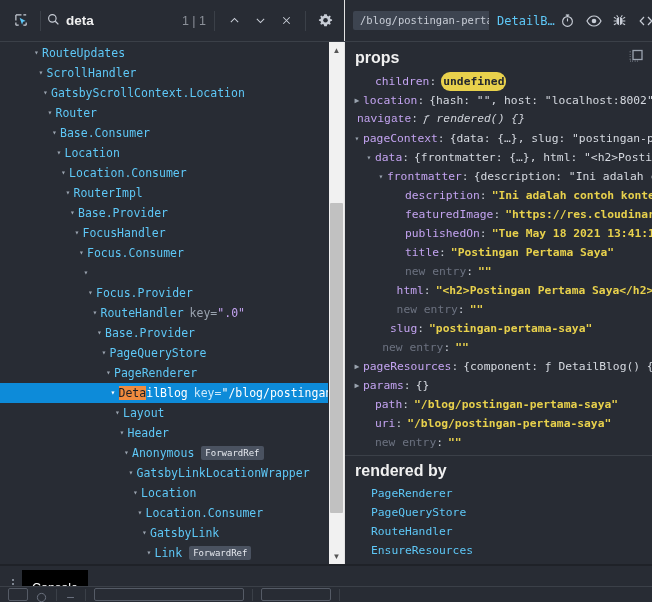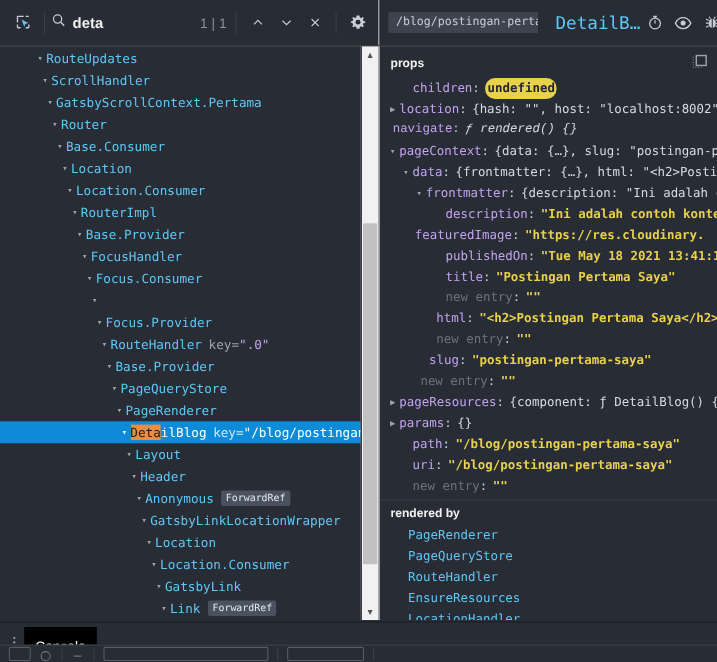--- a/index.html
+++ b/index.html
@@ -105,22 +105,22 @@
     position: absolute;
     right: -9px; top: 0;
     width: 0; height: 0;
     border-top: 9.5px solid transparent;
     border-bottom: 9.5px solid transparent;
     border-left: 9px solid #3d4450;
   }
   .crumb-sel {
     color: #5ec8f7;
     font-family: "DejaVu Sans Mono", monospace;
-    font-size: 16px;
-    margin-left: 16px;
+    font-size: 12px;
+    margin-left: 8px;
     white-space: nowrap;
     flex: 0 0 auto;
   }
 
   
   .body {
     flex: 1;
     display: flex;
     min-height: 0;
   }
@@ -230,21 +230,21 @@
     flex: 1;
     overflow: hidden;
     min-height: 0;
   }
   .sec-head {
     display: flex;
     align-items: center;
     justify-content: space-between;
     padding: 6px 8px 4px 10px;
     color: #f0f0f0;
-    font-size: 11px;
+    font-size: 16px;
     font-weight: bold;
     font-family: "Liberation Sans", sans-serif;
   }
   .prow {
     height: 19px;
     line-height: 19px;
     display: flex;
     align-items: center;
     font-family: "DejaVu Sans Mono", monospace;
     font-size: 11.3px;
@@ -421,21 +421,21 @@
           <div class="row" style="padding-left: 31px;">
             <span class="arrow">▾</span>
             <span class="rname">RouteUpdates</span>
           </div>
           <div class="row" style="padding-left: 35.5px;">
             <span class="arrow">▾</span>
             <span class="rname">ScrollHandler</span>
           </div>
           <div class="row" style="padding-left: 40px;">
             <span class="arrow">▾</span>
-            <span class="rname">GatsbyScrollContext.Pertama</span>
+            <span class="rname">GatsbyScrollContext.Location</span>
           </div>
           <div class="row" style="padding-left: 44.5px;">
             <span class="arrow">▾</span>
             <span class="rname">Router</span>
           </div>
           <div class="row" style="padding-left: 49px;">
             <span class="arrow">▾</span>
             <span class="rname">Base.Consumer</span>
           </div>
           <div class="row" style="padding-left: 53.5px;">
@@ -586,21 +586,21 @@
               <span class="pkey">frontmatter</span>
               <span class="pcolon">:</span>
               <span class="pval-obj">{description: "Ini adalah c…</span>
             </div>
             <div class="prow" style="padding-left: 48px;">
               <span class="parrow empty">▶</span>
               <span class="pkey">description</span>
               <span class="pcolon">:</span>
               <span class="pval-str">"Ini adalah contoh konten</span>
             </div>
-            <div class="prow" style="padding-left: 20px;">
+            <div class="prow" style="padding-left: 48px;">
               <span class="parrow empty">▶</span>
               <span class="pkey">featuredImage</span>
               <span class="pcolon">:</span>
               <span class="pval-str">"https://res.cloudinary.</span>
             </div>
             <div class="prow" style="padding-left: 48px;">
               <span class="parrow empty">▶</span>
               <span class="pkey">publishedOn</span>
               <span class="pcolon">:</span>
               <span class="pval-str">"Tue May 18 2021 13:41:17</span>

